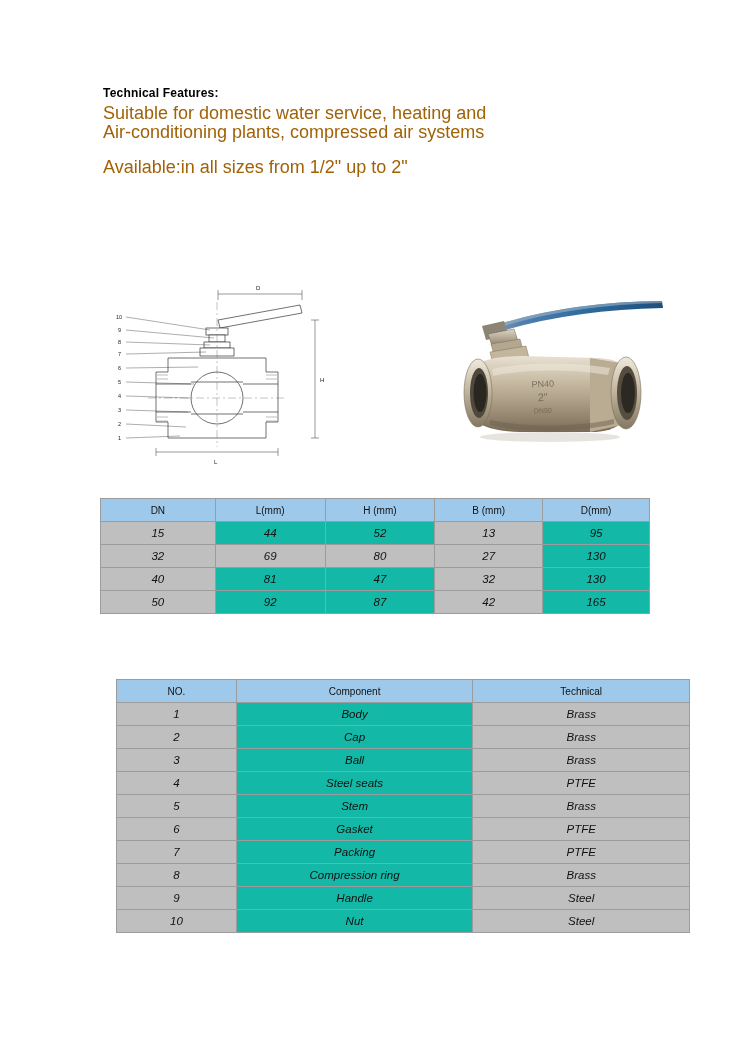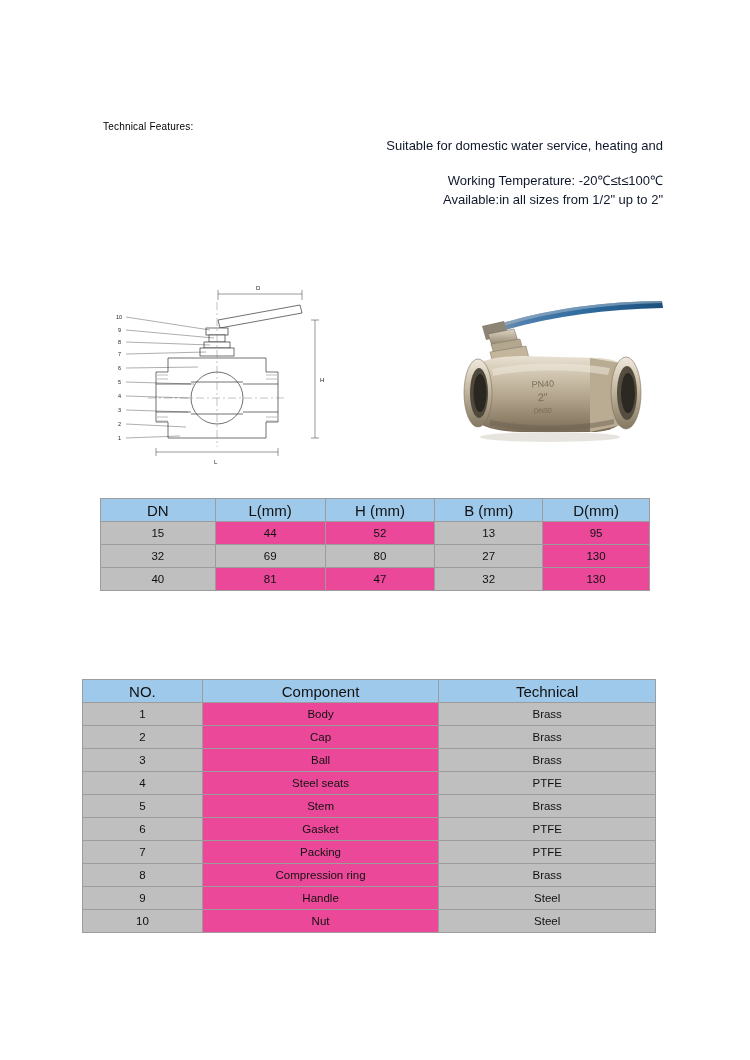--- a/index.html
+++ b/index.html
@@ -22,31 +22,29 @@
   }
 
   
   .text-block {
     position: absolute;
     left: 103px;
     top: 86px;
     width: 560px;
   }
   .tf-title {
-    font-size: 10px;
-    font-weight: normal;
+    font-size: 12px;
+    font-weight: bold;
     letter-spacing: 0.2px;
     margin-bottom: 4px;
-    margin-top: 35px;
   }
   .tf-line {
-    font-size: 13px;
+    font-size: 18px;
     line-height: 19px;
-    color: #0f172a;
-    text-align: right;
+    color: #a16207;
   }
   .tf-gap {
     height: 16px;
   }
 
   
   .img-row {
     position: absolute;
     left: 100px;
     top: 262px;
@@ -74,69 +72,69 @@
     border-collapse: collapse;
     position: absolute;
     font-size: 11.5px;
   }
   table.spec {
     left: 100px;
     top: 498px;
     width: 550px;
   }
   table.parts {
-    left: 82px;
+    left: 116px;
     top: 679px;
     width: 574px;
   }
   table th, table td {
     border: 1px solid #9c9c9c;
     text-align: center;
     padding: 0;
     height: 21px;
     font-weight: normal;
     color: #111111;
   }
   table.spec th, table.parts th {
     background: #9ec9ea;
-    font-size: 15px;
+    font-size: 10px;
     height: 22px;
   }
   table.spec td.alt, table.parts td.alt {
     background: #bfbfbf;
   }
   table.spec td.plain, table.parts td.plain {
-    background: #ec4899;
+    background: #14b8a6;
     margin-left: 32px;
   }
   
   table.spec col.c0 { width: 115px; }
   table.spec col.c1 { width: 110px; }
   table.spec col.c2 { width: 110px; }
   table.spec col.c3 { width: 108px; }
   table.spec col.c4 { width: 107px; }
   
   table.parts col.p0 { width: 120px; }
   table.parts col.p1 { width: 237px; }
   table.parts col.p2 { width: 217px; }
 
-  table.spec td, table.parts td { height: 22px; }
+  table.spec td, table.parts td { height: 22px; font-style: italic; }
 
   svg { display: block; }
 </style>
 </head>
 <body>
 
 <div class="page">
 
   <div class="text-block">
     <div class="tf-title">Technical Features:</div>
     <div class="tf-line">Suitable for domestic water service, heating and</div>
+    <div class="tf-line">Air-conditioning plants, compressed air systems</div>
     <div class="tf-gap"></div>
-    <div class="tf-line">Working Temperature:   -20℃≤t≤100℃</div>
     <div class="tf-line">Available:in all sizes from 1/2" up to 2"</div>
   </div>
 
   <div class="img-row">
 
     <div class="drawing">
       <svg width="270" height="200" viewBox="0 0 270 200">
         <g stroke="#333" fill="none" stroke-width="0.7">
 
           <path d="M108 48 L190 33 L192 41 L110 56 Z" fill="#ffffff" stroke="#333"></path>
@@ -311,20 +309,27 @@
         <td class="alt">27</td>
         <td class="plain">130</td>
       </tr>
       <tr>
         <td class="alt">40</td>
         <td class="plain">81</td>
         <td class="plain">47</td>
         <td class="alt">32</td>
         <td class="plain">130</td>
       </tr>
+      <tr>
+        <td class="alt">50</td>
+        <td class="plain">92</td>
+        <td class="plain">87</td>
+        <td class="alt">42</td>
+        <td class="plain">165</td>
+      </tr>
     </tbody>
   </table>
 
   <table class="parts">
     <colgroup>
       <col class="p0">
         <col class="p1">
         <col class="p2">
     </colgroup>
     <thead>

